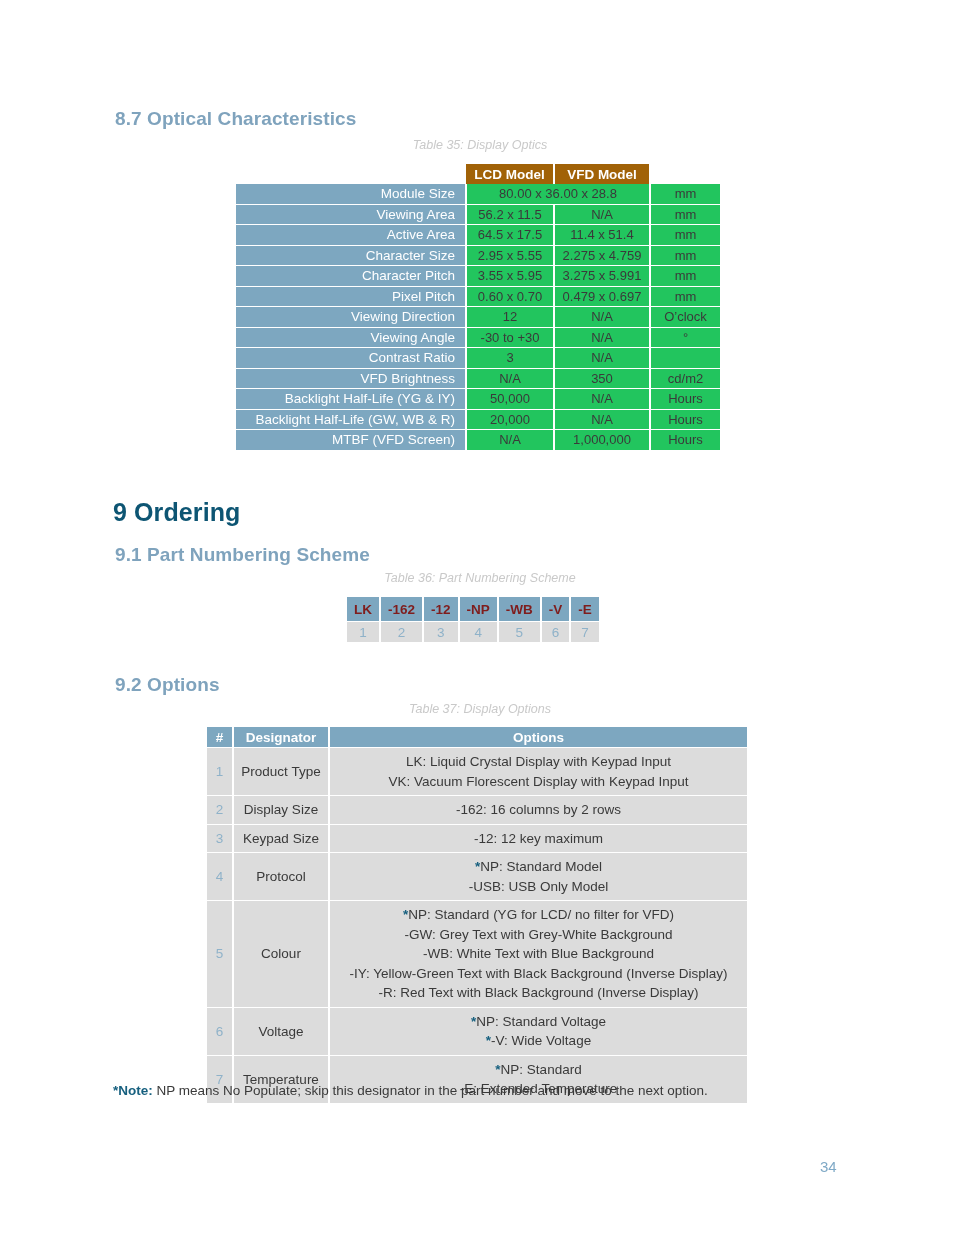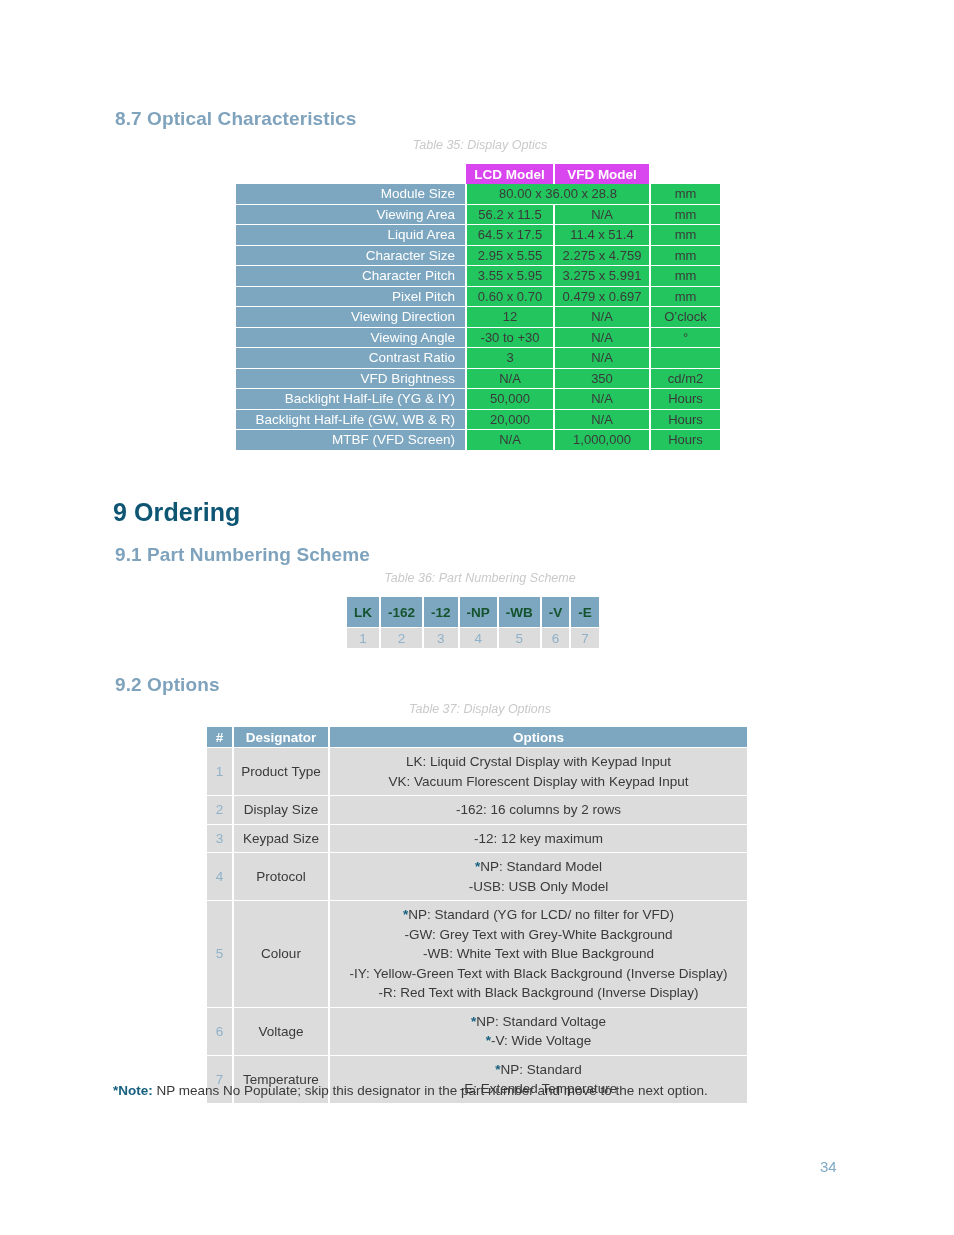--- a/index.html
+++ b/index.html
@@ -72,21 +72,21 @@
   #optics-table .c-label   { width: 230px; }
   #optics-table .c-lcd     { width: 88px;  }
   #optics-table .c-vfd     { width: 96px;  }
   #optics-table .c-unit    { width: 70px;  }
 
   #optics-table .hdr-blank {
     background: #ffffff;
     height: 20px;
   }
   #optics-table .hdr {
-    background: #d946ef;
+    background: #a16207;
     color: #ffffff;
     font-weight: bold;
     font-size: 13.5px;
     text-align: center;
     height: 20px;
     border-right: 2px solid #ffffff;
   }
   #optics-table .rowlabel {
     background: #7da7c0;
     color: #ffffff;
@@ -113,23 +113,23 @@
   #partnum-table {
     left: 347px;
     top: 597px;
   }
   #partnum-table td {
     text-align: center;
     font-size: 13.5px;
   }
   #partnum-table .pn-code {
     background: #7da7c0;
-    color: #14532d;
-    font-weight: bold;
-    height: 30px;
+    color: #7f1d1d;
+    font-weight: bold;
+    height: 24px;
     border-right: 2px solid #ffffff;
     border-bottom: 1.5px solid #ffffff;
     padding: 0 7px;
   }
   #partnum-table .pn-idx {
     background: #dcdcdc;
     color: #8fb2c9;
     height: 20px;
     border-right: 2px solid #ffffff;
     padding: 0 7px;
@@ -244,21 +244,21 @@
           <td class="val" colspan="2">80.00 x 36.00 x 28.8</td>
           <td class="val last">mm</td>
         </tr>
         <tr>
           <td class="rowlabel">Viewing Area</td>
           <td class="val">56.2 x 11.5</td>
           <td class="val">N/A</td>
           <td class="val last">mm</td>
         </tr>
         <tr>
-          <td class="rowlabel">Liquid Area</td>
+          <td class="rowlabel">Active Area</td>
           <td class="val">64.5 x 17.5</td>
           <td class="val">11.4 x 51.4</td>
           <td class="val last">mm</td>
         </tr>
         <tr>
           <td class="rowlabel">Character Size</td>
           <td class="val">2.95 x 5.55</td>
           <td class="val">2.275 x 4.759</td>
           <td class="val last">mm</td>
         </tr>

